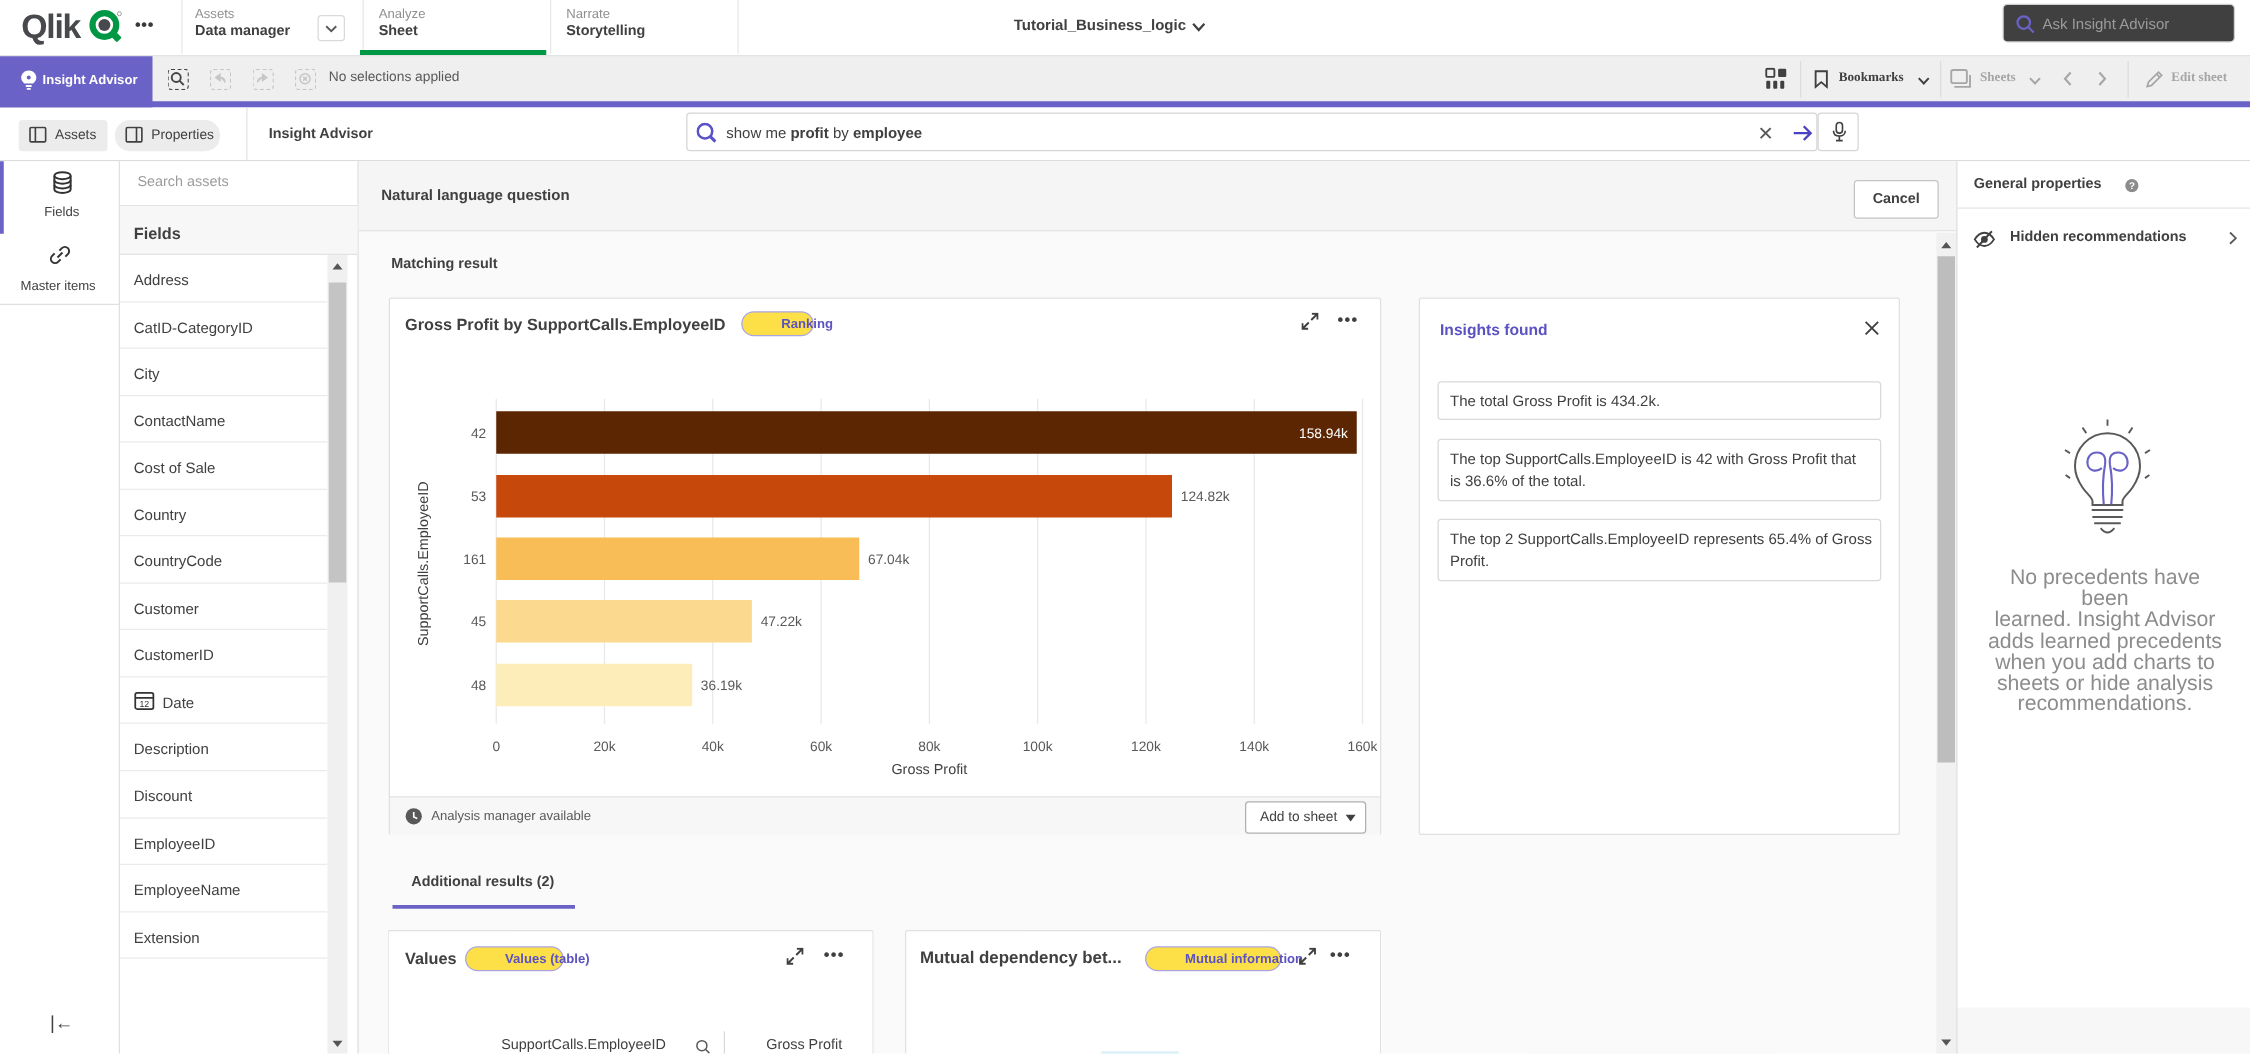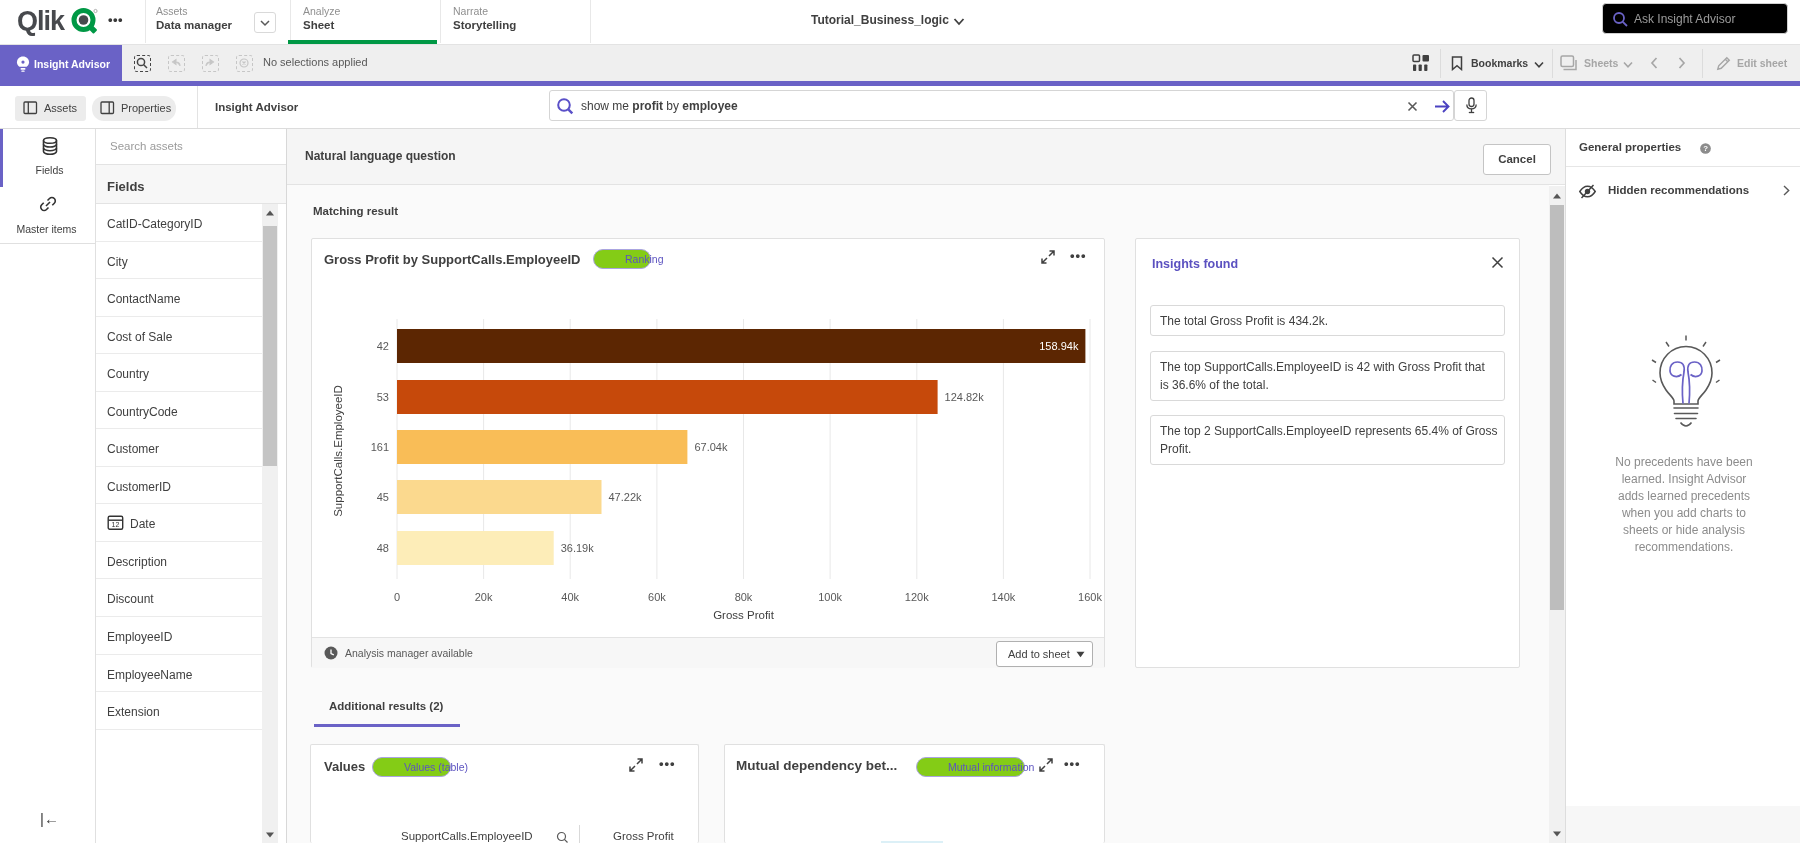--- a/index.html
+++ b/index.html
@@ -11,32 +11,32 @@
 
 #topbar { left:0; top:0; width:1800px; height:44px; background:#fff; }
 .vline { position:absolute; top:0; width:1px; height:43px; background:#e8e8e8; }
 #logo-text { left:17px; top:6px; font-size:27px; font-weight:bold; color:#47494d; letter-spacing:-1px; }
 #dots-menu { left:108px; top:12px; color:#3a3a3a; font-size:13px; letter-spacing:0.5px; font-weight:bold; }
 .tab-small { position:absolute; top:5px; font-size:10.5px; color:#8f8f8f; }
 .tab-big { position:absolute; top:19px; font-size:11.5px; font-weight:bold; color:#404040; }
 #green-underline { left:288px; top:40px; width:149px; height:4px; background:#009845; }
 #prep-drop { left:254px; top:12px; width:22px; height:21px; border:1px solid #d9d9d9; border-radius:3px; background:#fff; }
 #app-title { left:811px; top:13px; font-size:12px; font-weight:bold; color:#404040; }
-#ask-box { left:1602px; top:3px; width:186px; height:31px; border:1px solid #d0d0d0; border-radius:4px; background:#000000; }
+#ask-box { left:1602px; top:3px; width:186px; height:31px; border:1px solid #d0d0d0; border-radius:4px; background:#404040; }
 #ask-box span { position:absolute; left:31px; top:8px; font-size:12px; color:#9b9b9b; }
 
 
 #selbar { left:0; top:44px; width:1800px; height:37px; background:#efefef; border-top:1px solid #e3e3e3; }
 #ia-btn { left:0; top:0; width:122px; height:42px; background:#6a62c6; color:#fff; }
 #ia-btn span { position:absolute; left:34px; top:13px; font-size:10.5px; font-weight:bold; }
 .dashsq { position:absolute; top:10px; width:17px; height:17px; border:1.5px dashed #454545; border-radius:3px; }
 .dashsq.dis { border-color:#c6c6c6; }
 #nosel { left:263px; top:11px; font-size:11px; color:#595959; }
 .sep2 { position:absolute; top:4px; width:1px; height:29px; background:#dcdcdc; }
-.r2txt { position:absolute; top:12px; font-size:10.5px; font-weight:bold; color:#404040; }
+.r2txt { position:absolute; top:12px; font-size:10.5px; font-weight:bold; color:#404040;font-family:Liberation Serif, serif; }
 .r2txt.dis { color:#a6a6a6; }
 #purpline { left:0; top:81px; width:1800px; height:5px; background:#6a62c6; }
 
 
 #row3 { left:0; top:86px; width:1800px; height:43px; background:#fff; border-bottom:1px solid #dcdcdc; }
 .gbtn { position:absolute; top:10px; height:25px; background:#ececec; border-radius:3px; font-size:11px; color:#404040; }
 #ia-label { left:215px; top:15px; font-size:11.5px; font-weight:bold; color:#404040; }
 #nlq-input { left:549px; top:4px; width:905px; height:31px; background:#fff; border:1px solid #d5d5d5; border-radius:3px; }
 #mic-btn { left:1454px; top:4px; width:33px; height:31px; background:#fff; border:1px solid #d5d5d5; border-radius:3px; }
 
@@ -62,40 +62,40 @@
 #main { left:287px; top:129px; width:1262px; height:714px; background:#fafafa; }
 #nlq-hdr { position:absolute; left:0; top:0; width:1278px; height:56px; background:#f5f5f5; border-bottom:1px solid #e3e3e3; }
 #nlq-hdr b { position:absolute; left:18px; top:20px; font-size:12px; color:#404040; }
 #cancel-btn { position:absolute; left:1196px; top:15px; width:68px; height:31px; background:#fff; border:1px solid #c4c4c4; border-radius:3px; text-align:center; font-size:11.5px; font-weight:bold; color:#404040; line-height:29px; }
 #match-lbl { position:absolute; left:26px; top:76px; font-size:11.5px; font-weight:bold; color:#404040; }
 
 .card { position:absolute; background:#fff; border:1px solid #e0e0e0; border-radius:2px; }
 #chart-card { left:24px; top:109px; width:794px; height:430px; }
 #insights-card { left:848px; top:109px; width:385px; height:430px; }
 .card-title { position:absolute; font-size:13px; font-weight:bold; color:#404040; }
-.pill { position:absolute; height:20px; border:1px solid #aaa4e0; border-radius:10px; background:#84cc16; color:#5c53c0; font-size:10.5px; font-weight:normal; line-height:19px; text-align:center;padding-left:31px; }
+.pill { position:absolute; height:20px; border:1px solid #aaa4e0; border-radius:10px; background:#fde047; color:#5c53c0; font-size:10.5px; font-weight:bold; line-height:19px; text-align:center;padding-left:31px; }
 .dots3 { position:absolute; color:#404040; font-size:13px; font-weight:bold; letter-spacing:1px; }
 
 #addl-tab { position:absolute; left:42px; top:571px; font-size:11.5px; font-weight:bold; color:#404040; }
 #addl-line { position:absolute; left:27px; top:595px; width:146px; height:3px; background:#6a62c6; }
 #values-card { left:23px; top:615px; width:389px; height:99px; border-bottom:none; }
 #mutual-card { left:437px; top:615px; width:381px; height:99px; border-bottom:none; }
 
 
 #main-sb { left:1549px; top:186px; width:16px; height:657px; background:#f1f1f1; }
 #main-thumb { position:absolute; left:1px; top:19px; width:14px; height:405px; background:#bdbdbd; }
 
 
 #rightpanel { left:1565px; top:129px; width:235px; height:677px; background:#fff; border-left:1px solid #ddd; }
 #rp-bottom { left:1565px; top:806px; width:235px; height:37px; background:#f7f7f7; border-left:1px solid #ddd; }
 #gp-hdr { position:absolute; left:13px; top:12px; font-size:11.5px; font-weight:bold; color:#404040; }
 .rp-row { position:absolute; left:0; width:235px; height:45px; border-top:1px solid #e6e6e6; }
 .rp-row b { position:absolute; left:42px; top:17px; font-size:11.5px; color:#404040; }
 .rp-chev { position:absolute; right:11px; top:18px; }
-#rp-text { position:absolute; left:23px; top:325px; width:190px; text-align:center; font-size:12px; color:#8c8c8c; line-height:16.9px; }
+#rp-text { position:absolute; left:23px; top:325px; width:190px; text-align:center; font-size:17px; color:#8c8c8c; line-height:16.9px; }
 </style>
 </head>
 <body>
 <div id="page">
 
   <div class="abs" id="topbar">
     <div class="vline" style="left:145px"></div>
     <div class="vline" style="left:290px"></div>
     <div class="vline" style="left:440px"></div>
     <div class="vline" style="left:590px"></div>
@@ -266,20 +266,23 @@
   <span class="abs" id="collapse-ic">|←</span>
 
   <div class="abs" id="assets">
     <div id="search-assets">
         <span>Search assets</span>
       </div>
     <div id="fields-hdr">
         <span>Fields</span>
       </div>
     <div id="field-list">
+      <div class="fitem">
+          <span>Address</span>
+        </div>
       <div class="fitem">
           <span>CatID-CategoryID</span>
         </div>
       <div class="fitem">
           <span>City</span>
         </div>
       <div class="fitem">
           <span>ContactName</span>
         </div>
       <div class="fitem">

